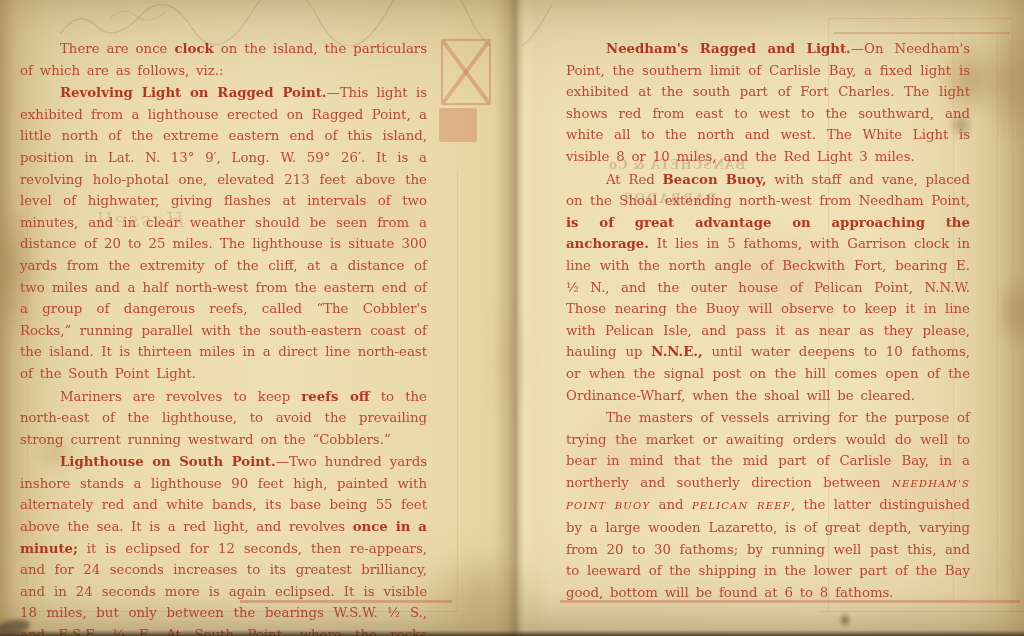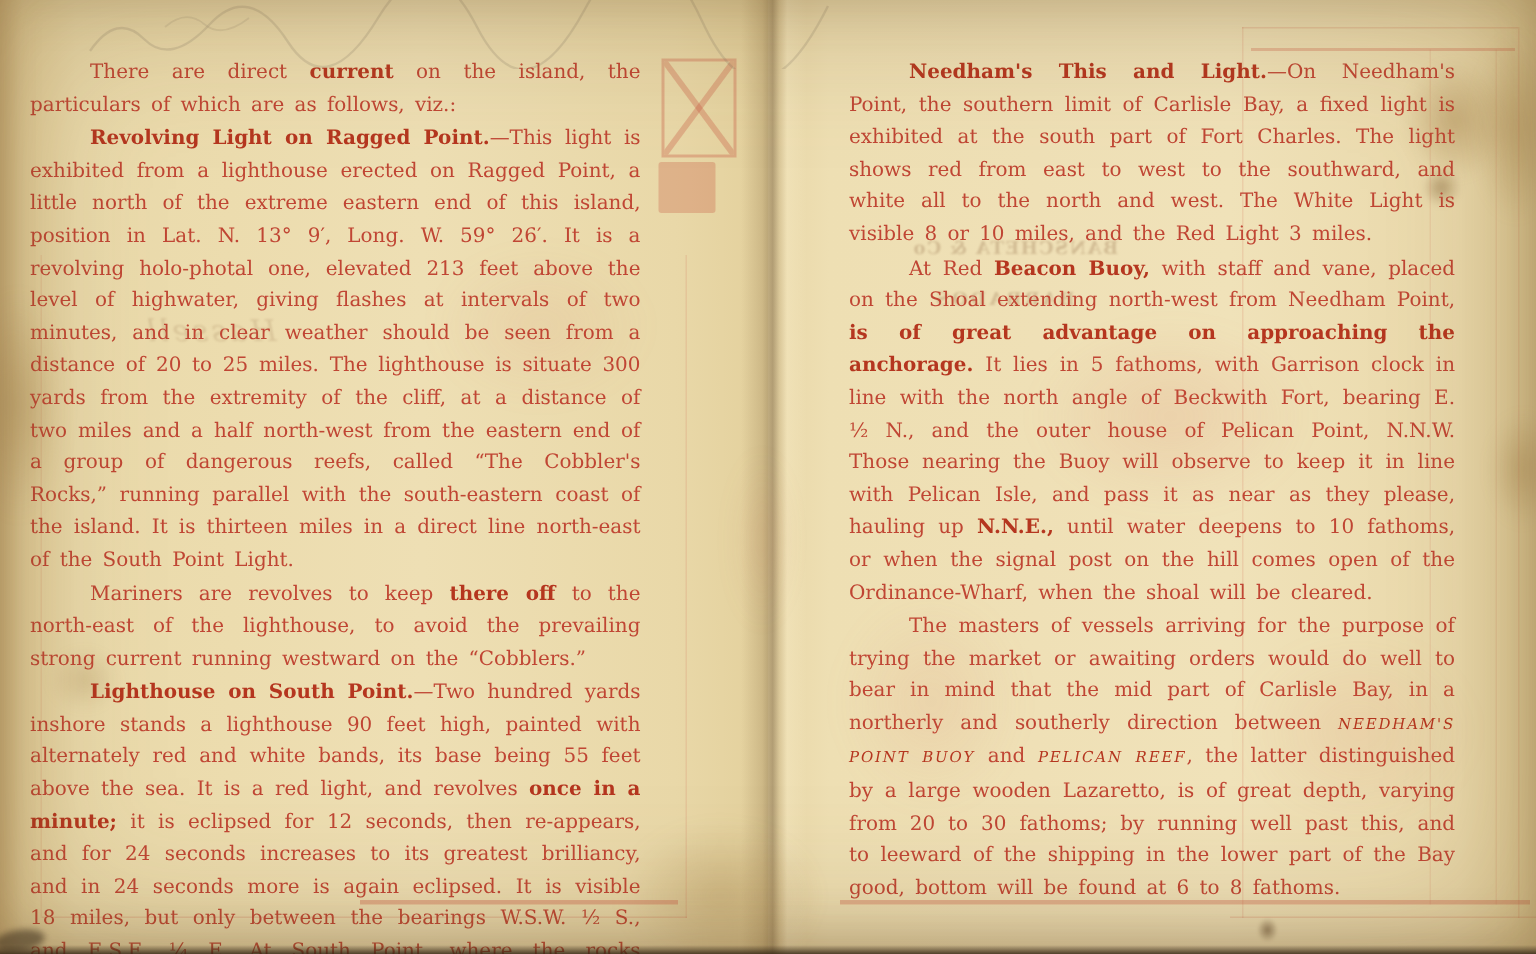--- a/index.html
+++ b/index.html
@@ -149,27 +149,27 @@
   <div class="ghost ghost-company">BANSCHETA &amp; Co</div>
   <div class="ghost ghost-barbados">BARBADOS</div>
   <div class="ghost ghost-script">Hassell</div>
 
   <svg class="scribble" width="600" height="46" xmlns="http://www.w3.org/2000/svg">
     <path d="M10,34 q18,-26 36,-8 t44,-10 t52,12 t60,-16 t66,6 t72,-12 t78,8 t84,-10" fill="none" stroke="rgba(118,108,92,.38)" stroke-width="1.6"></path>
     <path d="M60,18 q14,-12 26,-2 t30,-4" fill="none" stroke="rgba(118,108,92,.3)" stroke-width="1.2"></path>
   </svg>
 
   <div class="textcol textcol-left">
-      <p><span>There are direct </span><span class="b">current</span><span> on the island, the particulars of which are as follows, viz.:</span></p>
+      <p><span>There are once </span><span class="b">clock</span><span> on the island, the particulars of which are as follows, viz.:</span></p>
       <p><span class="b">Revolving Light on Ragged Point.</span><span>—This light is exhibited from a lighthouse erected on Ragged Point, a little north of the extreme eastern end of this island, position in Lat. N. 13° 9′, Long. W. 59° 26′. It is a revolving holo-photal one, elevated 213 feet above the level of highwater, giving flashes at intervals of two minutes, and in clear weather should be seen from a distance of 20 to 25 miles. The lighthouse is situate 300 yards from the extremity of the cliff, at a distance of two miles and a half north-west from the eastern end of a group of dangerous reefs, called “The Cobbler's Rocks,” running parallel with the south-eastern coast of the island. It is thirteen miles in a direct line north-east of the South Point Light.</span></p>
-      <p><span>Mariners are revolves to keep </span><span class="b">there off</span><span> to the north-east of the lighthouse, to avoid the prevailing strong current running westward on the “Cobblers.”</span></p>
+      <p><span>Mariners are revolves to keep </span><span class="b">reefs off</span><span> to the north-east of the lighthouse, to avoid the prevailing strong current running westward on the “Cobblers.”</span></p>
       <p><span class="b">Lighthouse on South Point.</span><span>—Two hundred yards inshore stands a lighthouse 90 feet high, painted with alternately red and white bands, its base being 55 feet above the sea. It is a red light, and revolves </span><span class="b">once in a minute;</span><span> it is eclipsed for 12 seconds, then re-appears, and for 24 seconds increases to its greatest brilliancy, and in 24 seconds more is again eclipsed. It is visible 18 miles, but only between the bearings W.S.W. ½ S., and E.S.E. ¼ E. At South Point, where the rocks terminate, there is a flat spit which must have a berth, as it runs off above a mile to the W.S.W.</span></p>
     </div>
   <div class="textcol textcol-right">
-      <p><span class="b">Needham's This and Light.</span><span>—On Needham's Point, the southern limit of Carlisle Bay, a fixed light is exhibited at the south part of Fort Charles. The light shows red from east to west to the southward, and white all to the north and west. The White Light is visible 8 or 10 miles, and the Red Light 3 miles.</span></p>
+      <p><span class="b">Needham's Ragged and Light.</span><span>—On Needham's Point, the southern limit of Carlisle Bay, a fixed light is exhibited at the south part of Fort Charles. The light shows red from east to west to the southward, and white all to the north and west. The White Light is visible 8 or 10 miles, and the Red Light 3 miles.</span></p>
       <p><span>At Red </span><span class="b">Beacon Buoy,</span><span> with staff and vane, placed on the Shoal extending north-west from Needham Point, </span><span class="b">is of great advantage on approaching the anchorage.</span><span> It lies in 5 fathoms, with Garrison clock in line with the north angle of Beckwith Fort, bearing E. ½ N., and the outer house of Pelican Point, N.N.W. Those nearing the Buoy will observe to keep it in line with Pelican Isle, and pass it as near as they please, hauling up </span><span class="b">N.N.E.,</span><span> until water deepens to 10 fathoms, or when the signal post on the hill comes open of the Ordinance-Wharf, when the shoal will be cleared.</span></p>
       <p><span>The masters of vessels arriving for the purpose of trying the market or awaiting orders would do well to bear in mind that the mid part of Carlisle Bay, in a northerly and southerly direction between </span><span class="c">NEEDHAM'S POINT BUOY</span><span> and </span><span class="c">PELICAN REEF</span><span>, the latter distinguished by a large wooden Lazaretto, is of great depth, varying from 20 to 30 fathoms; by running well past this, and to leeward of the shipping in the lower part of the Bay good, bottom will be found at 6 to 8 fathoms.</span></p>
     </div>
 
   <div class="vignette"></div>
   <div class="bottom-edge"></div>
   <div class="corner-fleck"></div>
 </div>
 
 </body></html>

